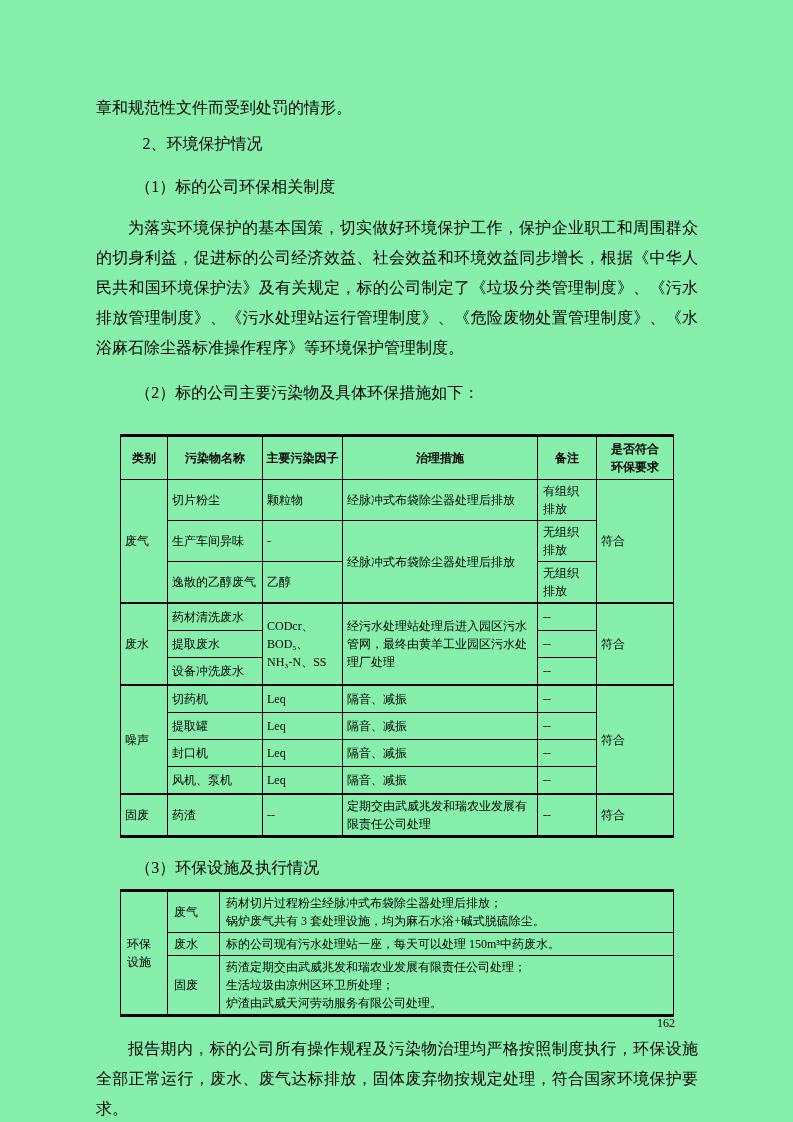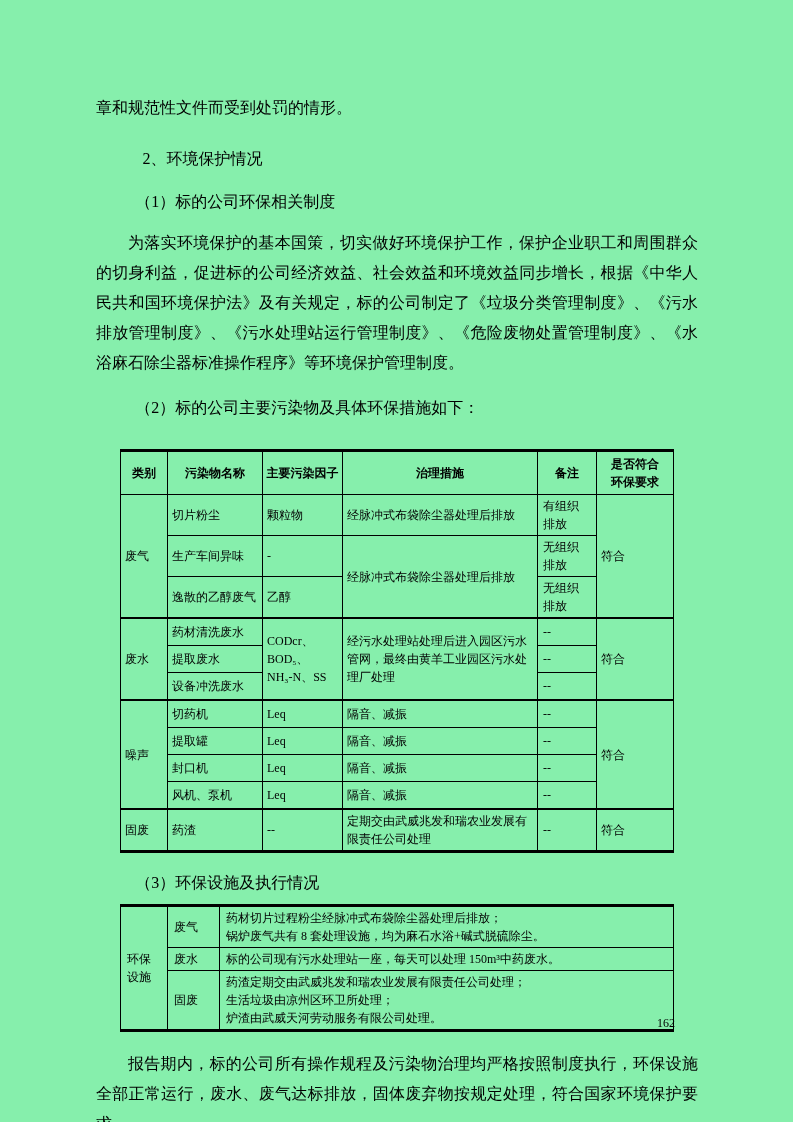--- a/index.html
+++ b/index.html
@@ -15,21 +15,21 @@
     font-size: 16px;
     color: #000000;
     overflow: hidden;
   }
   p { margin: 0; }
   .body-text {
     line-height: 30px;
     text-align: justify;
   }
   .indent { text-indent: 2em; }
-  .h-num { text-indent: 2.9em; margin-top: 23px; line-height: 26px; }
+  .h-num { text-indent: 2.9em; margin-top: 8px; line-height: 26px; }
   .h-paren { text-indent: 2.45em; margin-top: 17px; line-height: 26px; font-family: Liberation Serif, serif; }
   .mt-para { margin-top: 13px; }
   .mt-close { margin-top: 17px; }
 
   table {
     border-collapse: collapse;
     width: 553px;
     margin: 9px auto 0 auto;
     font-size: 12px;
     line-height: 1.5;
@@ -179,21 +179,21 @@
       <col style="width:47px">
         <col style="width:52px">
         <col style="width:454px">
     </colgroup>
     <tbody>
       <tr>
         <td class="c pre" rowspan="3">环保
 设施</td>
         <td class="c">废气</td>
         <td class="pre">药材切片过程粉尘经脉冲式布袋除尘器处理后排放；
-锅炉废气共有 8 套处理设施，均为麻石水浴+碱式脱硫除尘。</td>
+锅炉废气共有 3 套处理设施，均为麻石水浴+碱式脱硫除尘。</td>
       </tr>
       <tr>
         <td class="c">废水</td>
         <td class="pre">标的公司现有污水处理站一座，每天可以处理 150m³中药废水。</td>
       </tr>
       <tr>
         <td class="c">固废</td>
         <td class="pre">药渣定期交由武威兆发和瑞农业发展有限责任公司处理；
 生活垃圾由凉州区环卫所处理；
 炉渣由武威天河劳动服务有限公司处理。</td>

